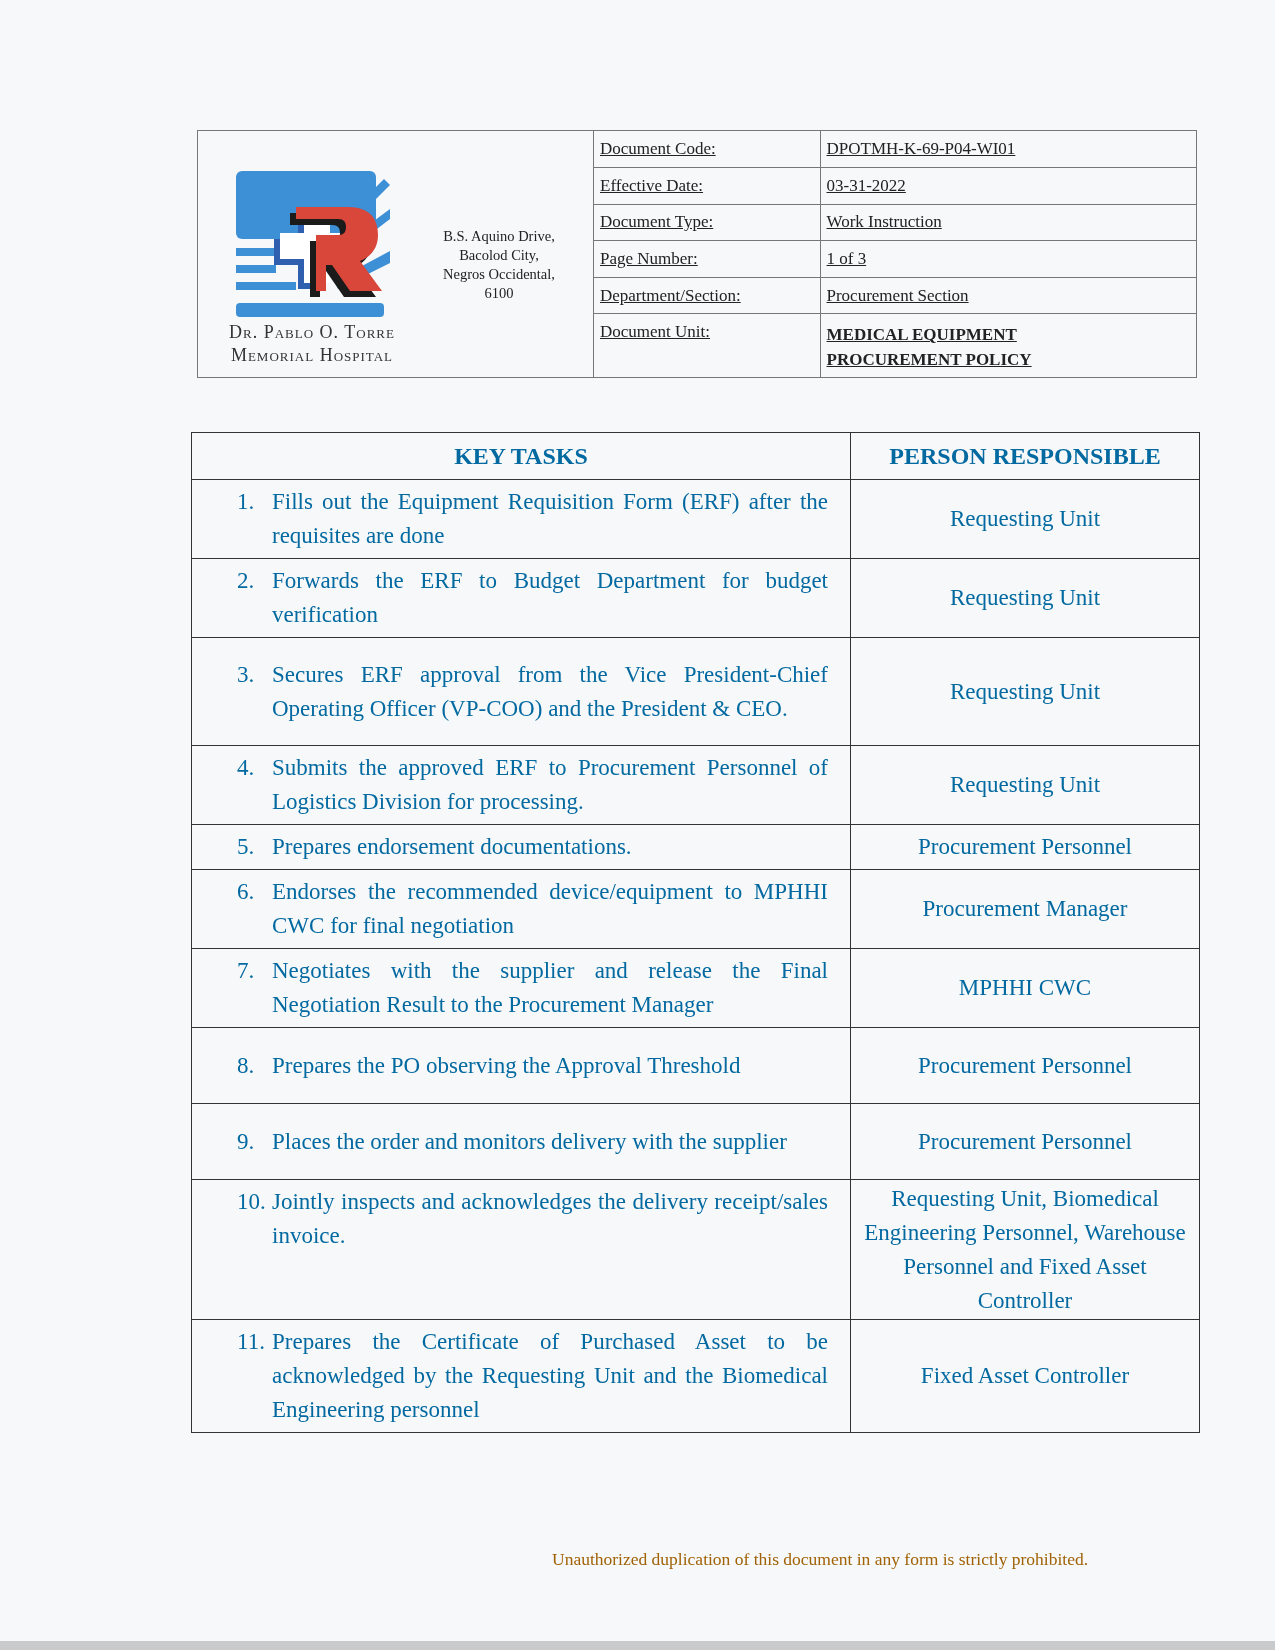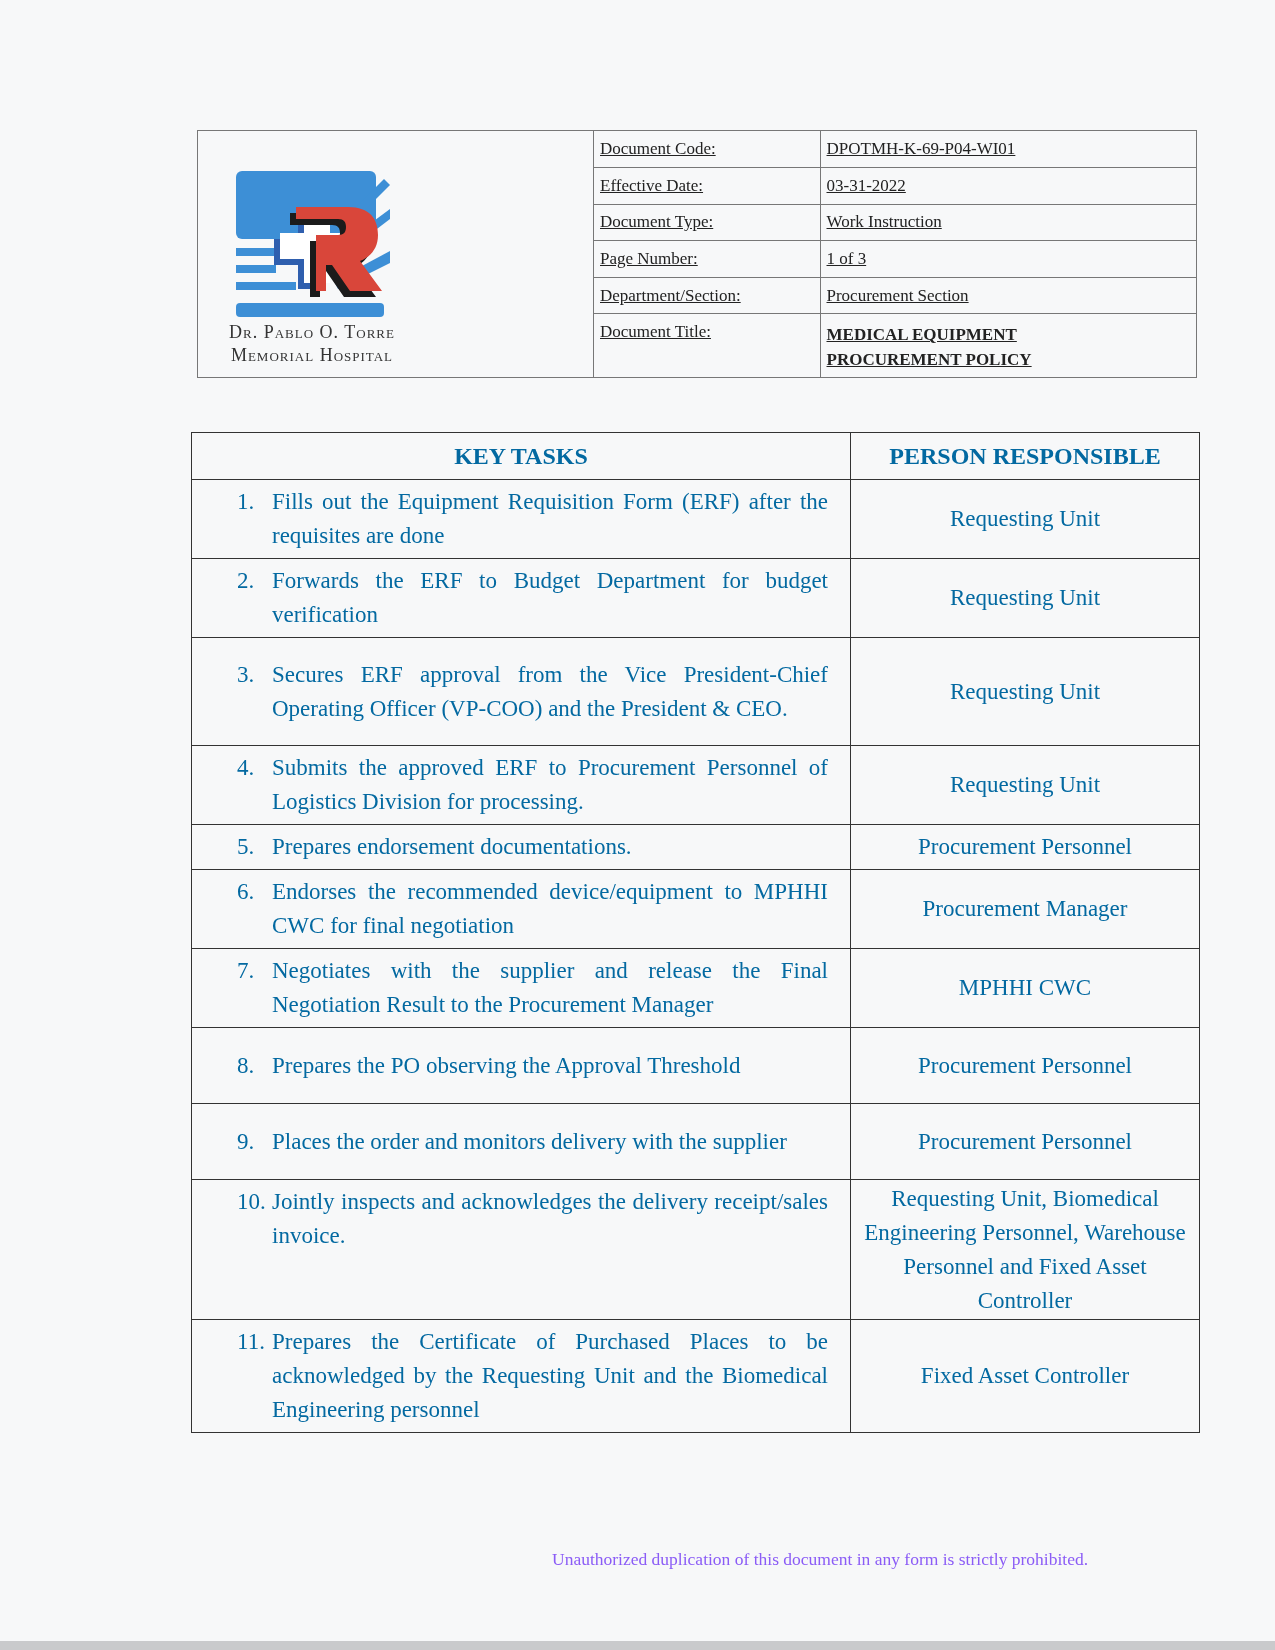--- a/index.html
+++ b/index.html
@@ -53,21 +53,21 @@
     .tasks td { font-size: 23px; line-height: 34px; vertical-align: middle; }
     .tasks td.task { padding: 5px 22px 5px 45px; }
     .task-inner { display: flex; text-align: justify; }
     .task-num { width: 35px; flex: none; }
     .task-text { flex: 1; text-align: justify; }
     .tasks td.person { text-align: center; padding: 0 6px; }
     .tasks tr.top-aligned td.task { vertical-align: top; }
 
     .footer-note {
       position: absolute; left: 552px; top: 1549px; font-family: "Liberation Serif", serif;
-      font-size: 17.5px; color: #8b5cf6;
+      font-size: 17.5px; color: #a16207;
     }
   </style>
 </head>
 <body>
 
 <div class="header">
   <div class="logo-cell">
     <svg class="logo" viewBox="0 0 156 150">
 
       <rect x="2" y="2" width="140" height="68" rx="6" fill="#3d8fd6"></rect>
@@ -82,20 +82,26 @@
       <path d="M46 64 h24 v-20 h26 v20 h22 v26 h-22 v24 h-26 v-24 h-24 Z" fill="#2f5fae" transform="translate(-6,6)"></path>
       <path d="M46 64 h24 v-20 h26 v20 h22 v26 h-22 v24 h-26 v-24 h-24 Z" fill="#ffffff"></path>
 
       <path d="M62 38 h52 c22 0 30 12 30 28 c0 14 -8 22 -18 26 l22 30 h-32 l-18 -26 h-6 v26 h-10 v-56 h22 c6 0 8 -3 8 -8 c0 -5 -2 -8 -8 -8 h-42 Z" fill="#1b1b1b" transform="translate(-6,6)"></path>
       <path d="M62 38 h52 c22 0 30 12 30 28 c0 14 -8 22 -18 26 l22 30 h-32 l-18 -26 h-6 v26 h-10 v-56 h22 c6 0 8 -3 8 -8 c0 -5 -2 -8 -8 -8 h-42 Z" fill="#d9463a"></path>
     </svg>
     <div class="hospital-name">
       <div>Dr. Pablo O. Torre</div>
       <div>Memorial Hospital</div>
     </div>
+    <div class="address">
+      <div>B.S. Aquino Drive,</div>
+      <div>Bacolod City,</div>
+      <div>Negros Occidental,</div>
+      <div>6100</div>
+    </div>
   </div>
   <table class="meta-table">
     <tbody>
         <tr>
       <td class="k">Document Code:</td>
       <td>DPOTMH-K-69-P04-WI01</td>
     </tr>
     <tr>
       <td class="k">Effective Date:</td>
       <td>03-31-2022</td>
@@ -106,21 +112,21 @@
     </tr>
     <tr>
       <td class="k">Page Number:</td>
       <td>1 of 3</td>
     </tr>
     <tr>
       <td class="k">Department/Section:</td>
       <td>Procurement Section</td>
     </tr>
     <tr>
-      <td class="k">Document Title:</td>
+      <td class="k">Document Unit:</td>
       <td class="title">
         <div>MEDICAL EQUIPMENT</div>
         <div>PROCUREMENT POLICY</div>
       </td>
     </tr>
   </tbody>
     </table>
 </div>
 
 <table class="tasks">
@@ -218,21 +224,21 @@
             <span class="task-num">10.</span>
             <span class="task-text">Jointly inspects and acknowledges the delivery receipt/sales invoice.</span>
           </div>
         </td>
         <td class="person">Requesting Unit, Biomedical Engineering Personnel, Warehouse Personnel and Fixed Asset Controller</td>
       </tr>
       <tr style="height: 108px;">
         <td class="task">
           <div class="task-inner">
             <span class="task-num">11.</span>
-            <span class="task-text">Prepares the Certificate of Purchased Places to be acknowledged by the Requesting Unit and the Biomedical Engineering personnel</span>
+            <span class="task-text">Prepares the Certificate of Purchased Asset to be acknowledged by the Requesting Unit and the Biomedical Engineering personnel</span>
           </div>
         </td>
         <td class="person">Fixed Asset Controller</td>
       </tr>
     </tbody>
 </table>
 
 <div class="footer-note">Unauthorized duplication of this document in any form is strictly prohibited.</div>
 <div class="bottom-strip"></div>
 

